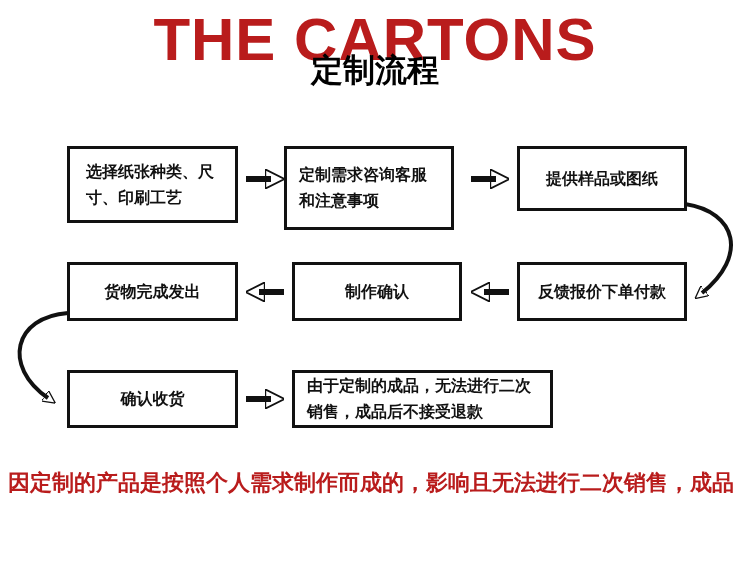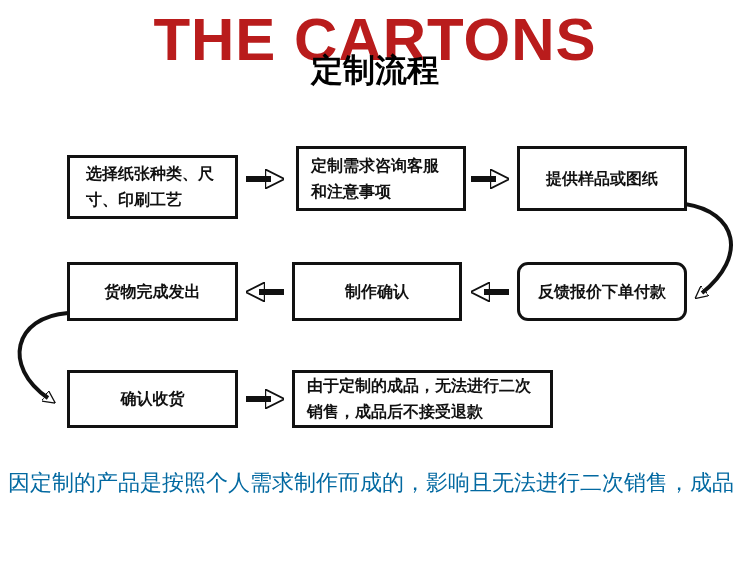--- a/index.html
+++ b/index.html
@@ -34,42 +34,42 @@
     border:3px solid #111111;
     background:#ffffff;
     display:flex;align-items:center;justify-content:center;
     font-size:16px;font-weight:600;line-height:26px;
     color:#111111;
     padding:0 12px;
     z-index:3;
     text-align:center;
   }
   .box.left-text{justify-content:flex-start;text-align:left;}
-  .b1{left:67px; top:155px; width:171px; height:64px;padding-left:16px;}
-  .b2{left:296px;top:146px; width:170px; height:65px;}
+  .b1{left:67px; top:146px; width:171px; height:77px;padding-left:16px;}
+  .b2{left:284px;top:146px; width:170px; height:84px;}
   .b3{left:517px;top:146px; width:170px; height:65px;}
-  .b4{left:517px;top:262px; width:170px; height:59px;border-radius:11px;}
+  .b4{left:517px;top:262px; width:170px; height:59px;}
   .b5{left:292px;top:262px; width:170px; height:59px;text-align:right;}
   .b6{left:67px; top:262px; width:171px; height:59px;}
   .b7{left:67px; top:370px; width:171px; height:58px;}
   .b8{left:292px;top:370px; width:261px; height:58px;}
   
   .connectors{
     position:absolute;left:0;top:0;width:750px;height:573px;
     z-index:2;
   }
   .connectors path{stroke:#111111;fill:none;}
   .arrow-straight{stroke-width:6px;}
   .arrow-curve{stroke-width:4px;}
   
   .note{
     position:absolute;left:0;top:466px;width:742px;
     padding-left:8px;
-    font-size:22px;line-height:34px;font-weight:400;
-    color:#0369a1;
+    font-size:22px;line-height:34px;font-weight:700;
+    color:#b91c1c;
     z-index:3;
   }
   .note-line{white-space:nowrap;}
 </style>
 </head>
 <body>
 
 <div class="stage">
 
   <div class="brand">THE CARTONS</div>

